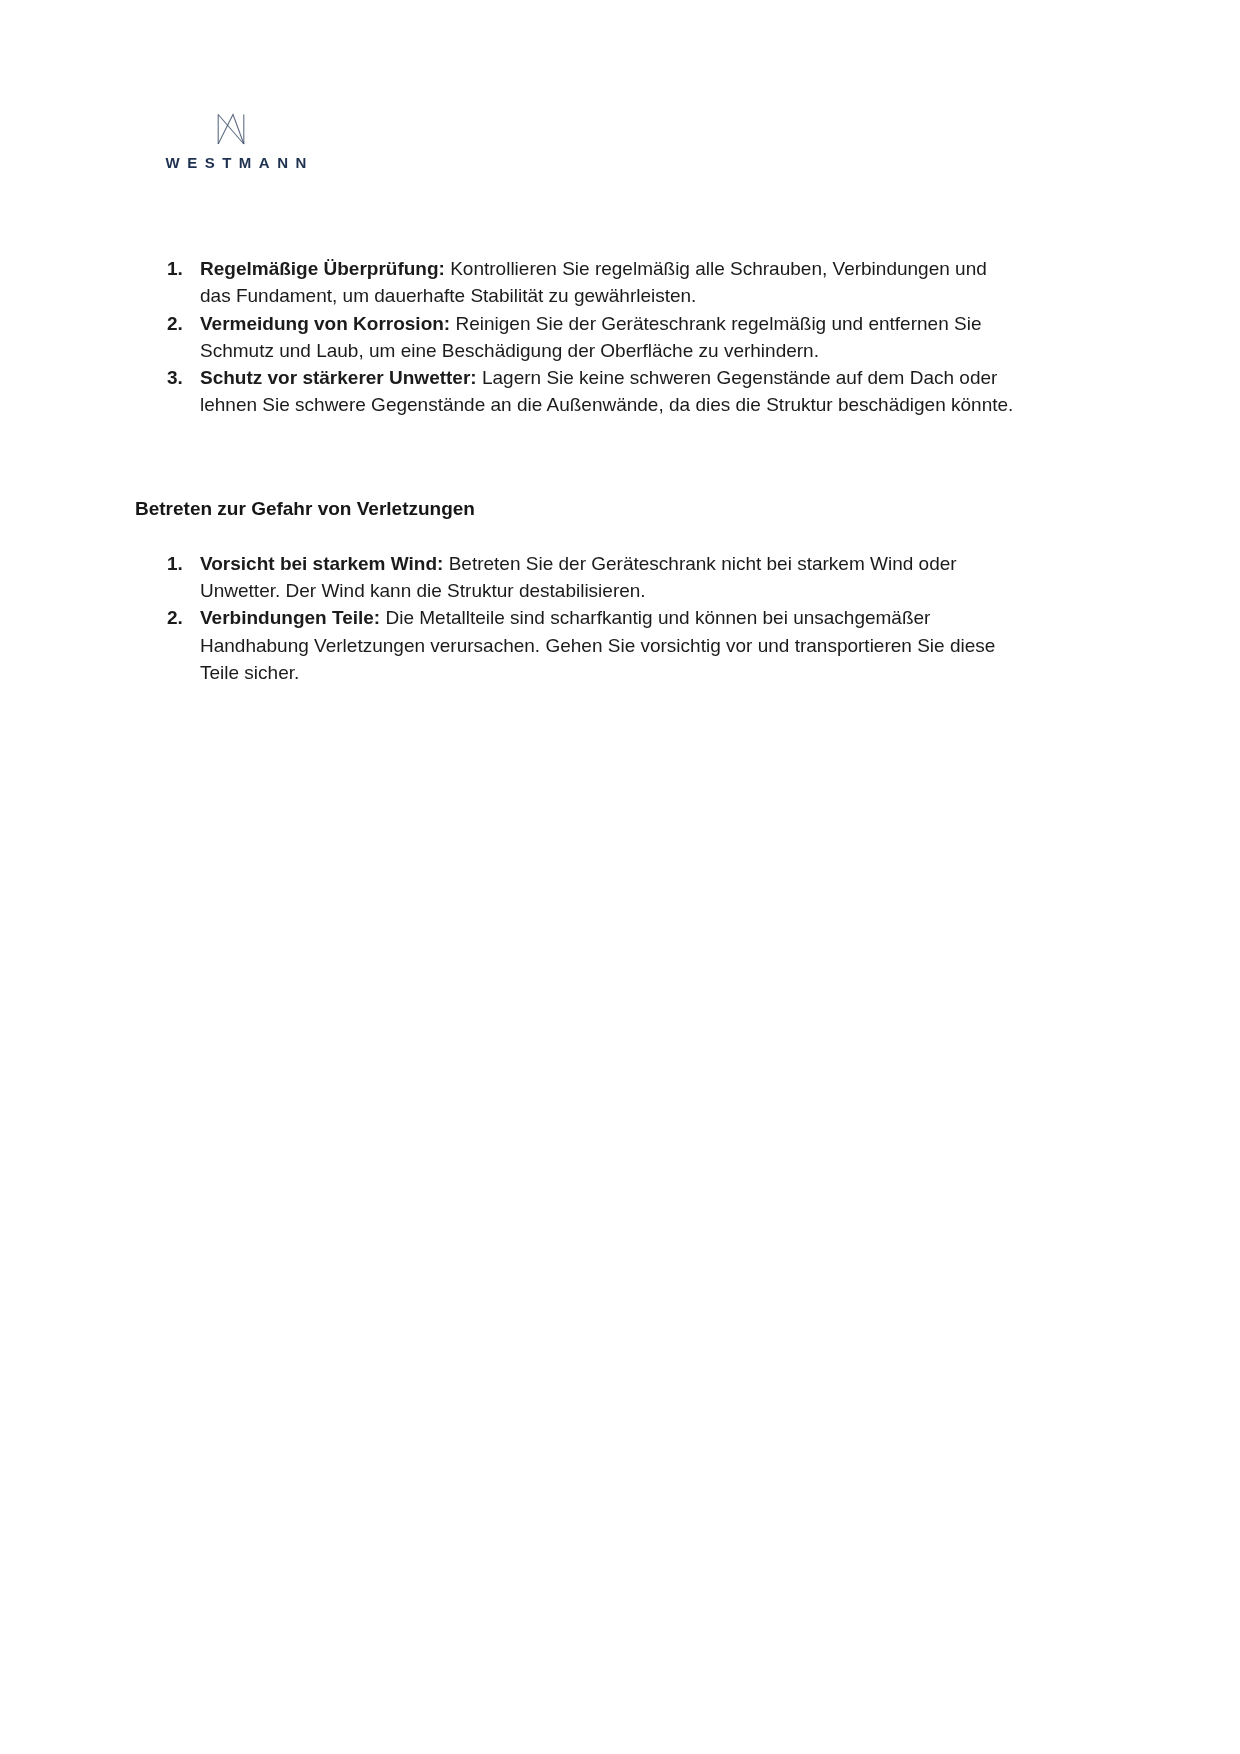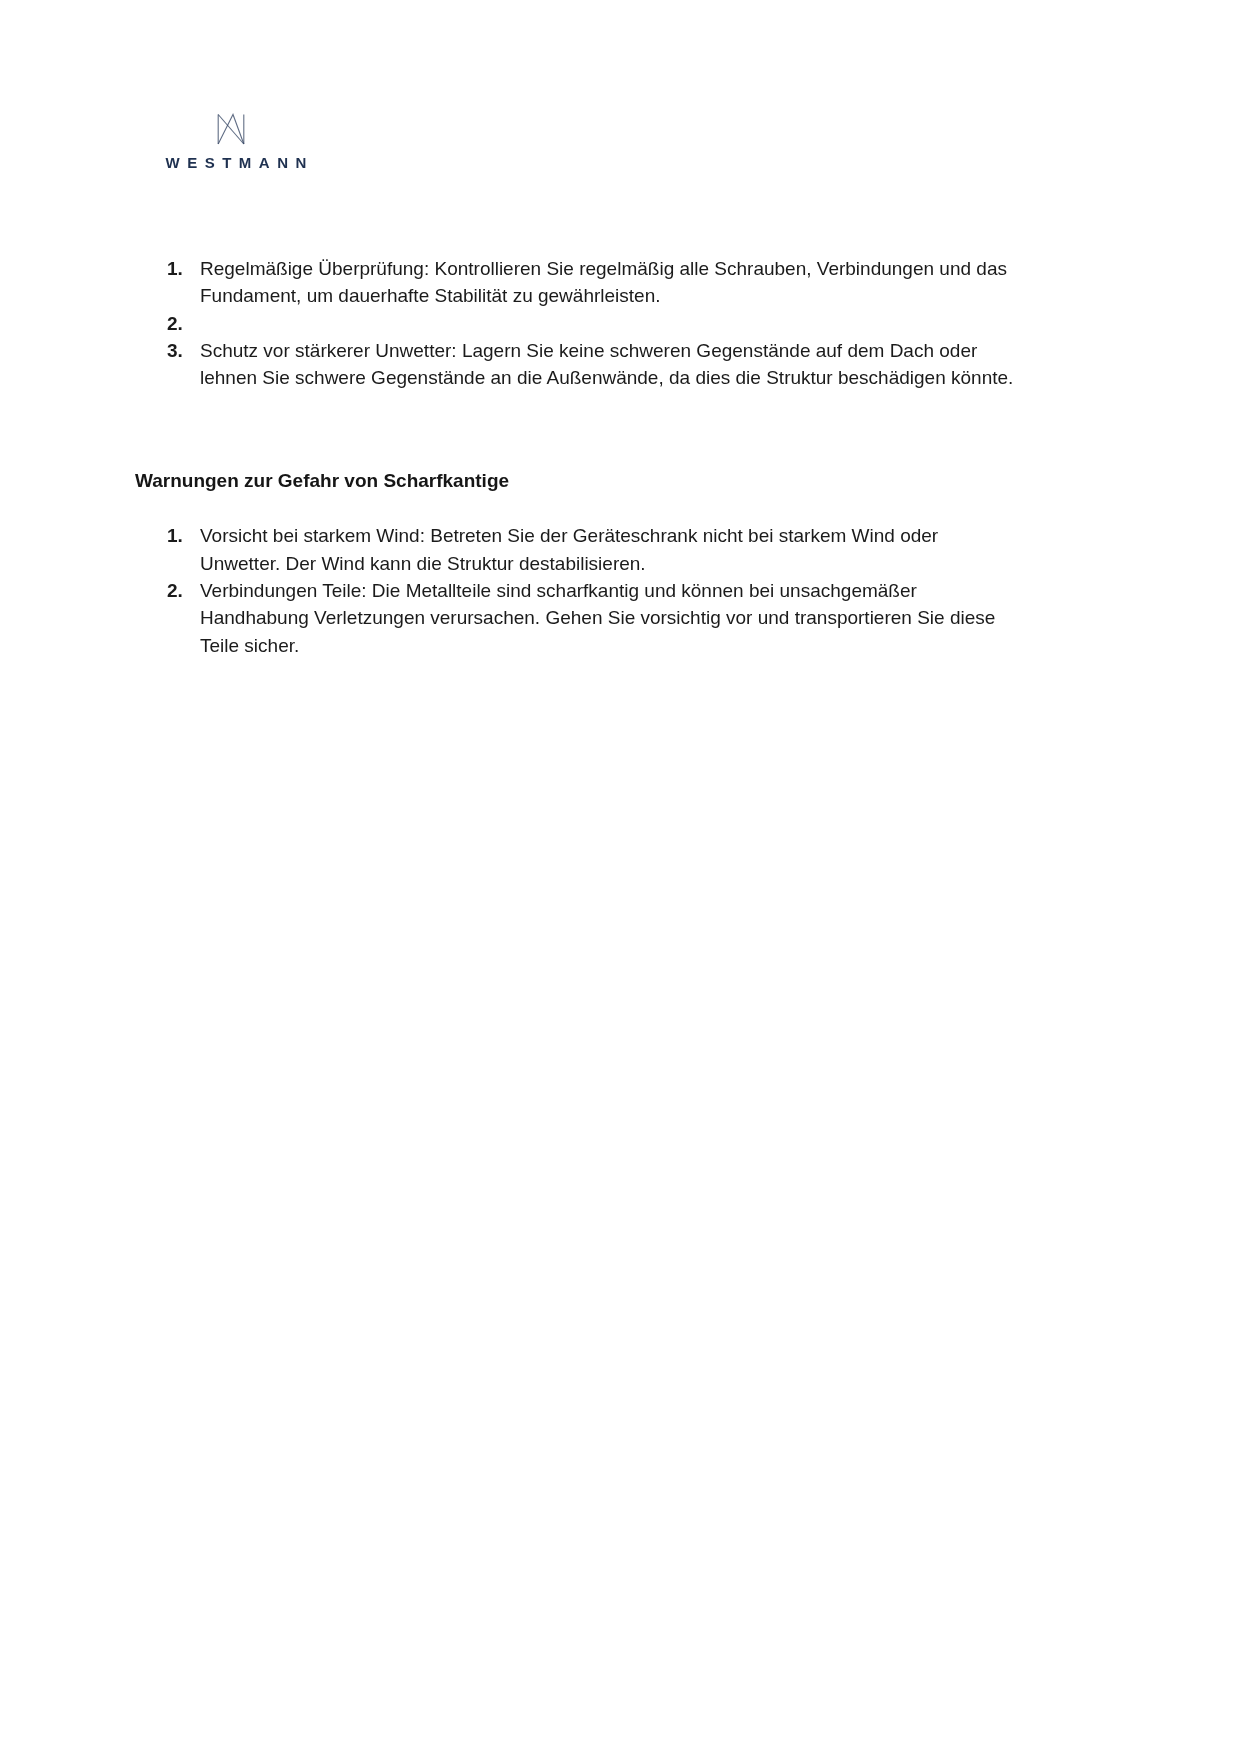--- a/index.html
+++ b/index.html
@@ -46,21 +46,21 @@
   .section-heading.second { margin-top: 76px; }
 
   .list { margin-top: 28px; font-size: 19px; line-height: 27.3px; }
   .list-item { display: flex; align-items: flex-start; }
   .list-item .num {
     flex: 0 0 33px;
     margin-left: 32px;
     font-weight: 700;
   }
   .list-item .body { width: 822px; }
-  .list-item .lead { font-weight: 400; }
+  .list-item .lead { font-weight: 700; }
 </style>
 </head>
 <body>
 
 <div class="page">
 
   <div class="logo">
     <span class="monogram">
       <svg viewBox="0 0 30 34" fill="none" xmlns="http://www.w3.org/2000/svg">
         <path d="M2.2,2.5 V32" stroke="#3a4a66" stroke-width="1.1" opacity="0.8"></path>
@@ -75,28 +75,29 @@
   <div class="content">
 
 
     <div class="list">
       <div class="list-item">
         <span class="num">1.</span>
         <span class="body"><b class="lead">Regelmäßige Überprüfung:</b> <span>Kontrollieren Sie regelmäßig alle Schrauben, Verbindungen und das Fundament, um dauerhafte Stabilität zu gewährleisten.</span></span>
       </div>
       <div class="list-item">
         <span class="num">2.</span>
+        <span class="body"><b class="lead">Vermeidung von Korrosion:</b> <span>Reinigen Sie der Geräteschrank regelmäßig und entfernen Sie Schmutz und Laub, um eine Beschädigung der Oberfläche zu verhindern.</span></span>
       </div>
       <div class="list-item">
         <span class="num">3.</span>
         <span class="body"><b class="lead">Schutz vor stärkerer Unwetter:</b> <span>Lagern Sie keine schweren Gegenstände auf dem Dach oder lehnen Sie schwere Gegenstände an die Außenwände, da dies die Struktur beschädigen könnte.</span></span>
       </div>
     </div>
 
-    <h2 class="section-heading second">Warnungen zur Gefahr von Scharfkantige</h2>
+    <h2 class="section-heading second">Betreten zur Gefahr von Verletzungen</h2>
 
     <div class="list">
       <div class="list-item">
         <span class="num">1.</span>
         <span class="body"><b class="lead">Vorsicht bei starkem Wind:</b> <span>Betreten Sie der Geräteschrank nicht bei starkem Wind oder Unwetter. Der Wind kann die Struktur destabilisieren.</span></span>
       </div>
       <div class="list-item">
         <span class="num">2.</span>
         <span class="body"><b class="lead">Verbindungen Teile:</b> <span>Die Metallteile sind scharfkantig und können bei unsachgemäßer Handhabung Verletzungen verursachen. Gehen Sie vorsichtig vor und transportieren Sie diese Teile sicher.</span></span>
       </div>

